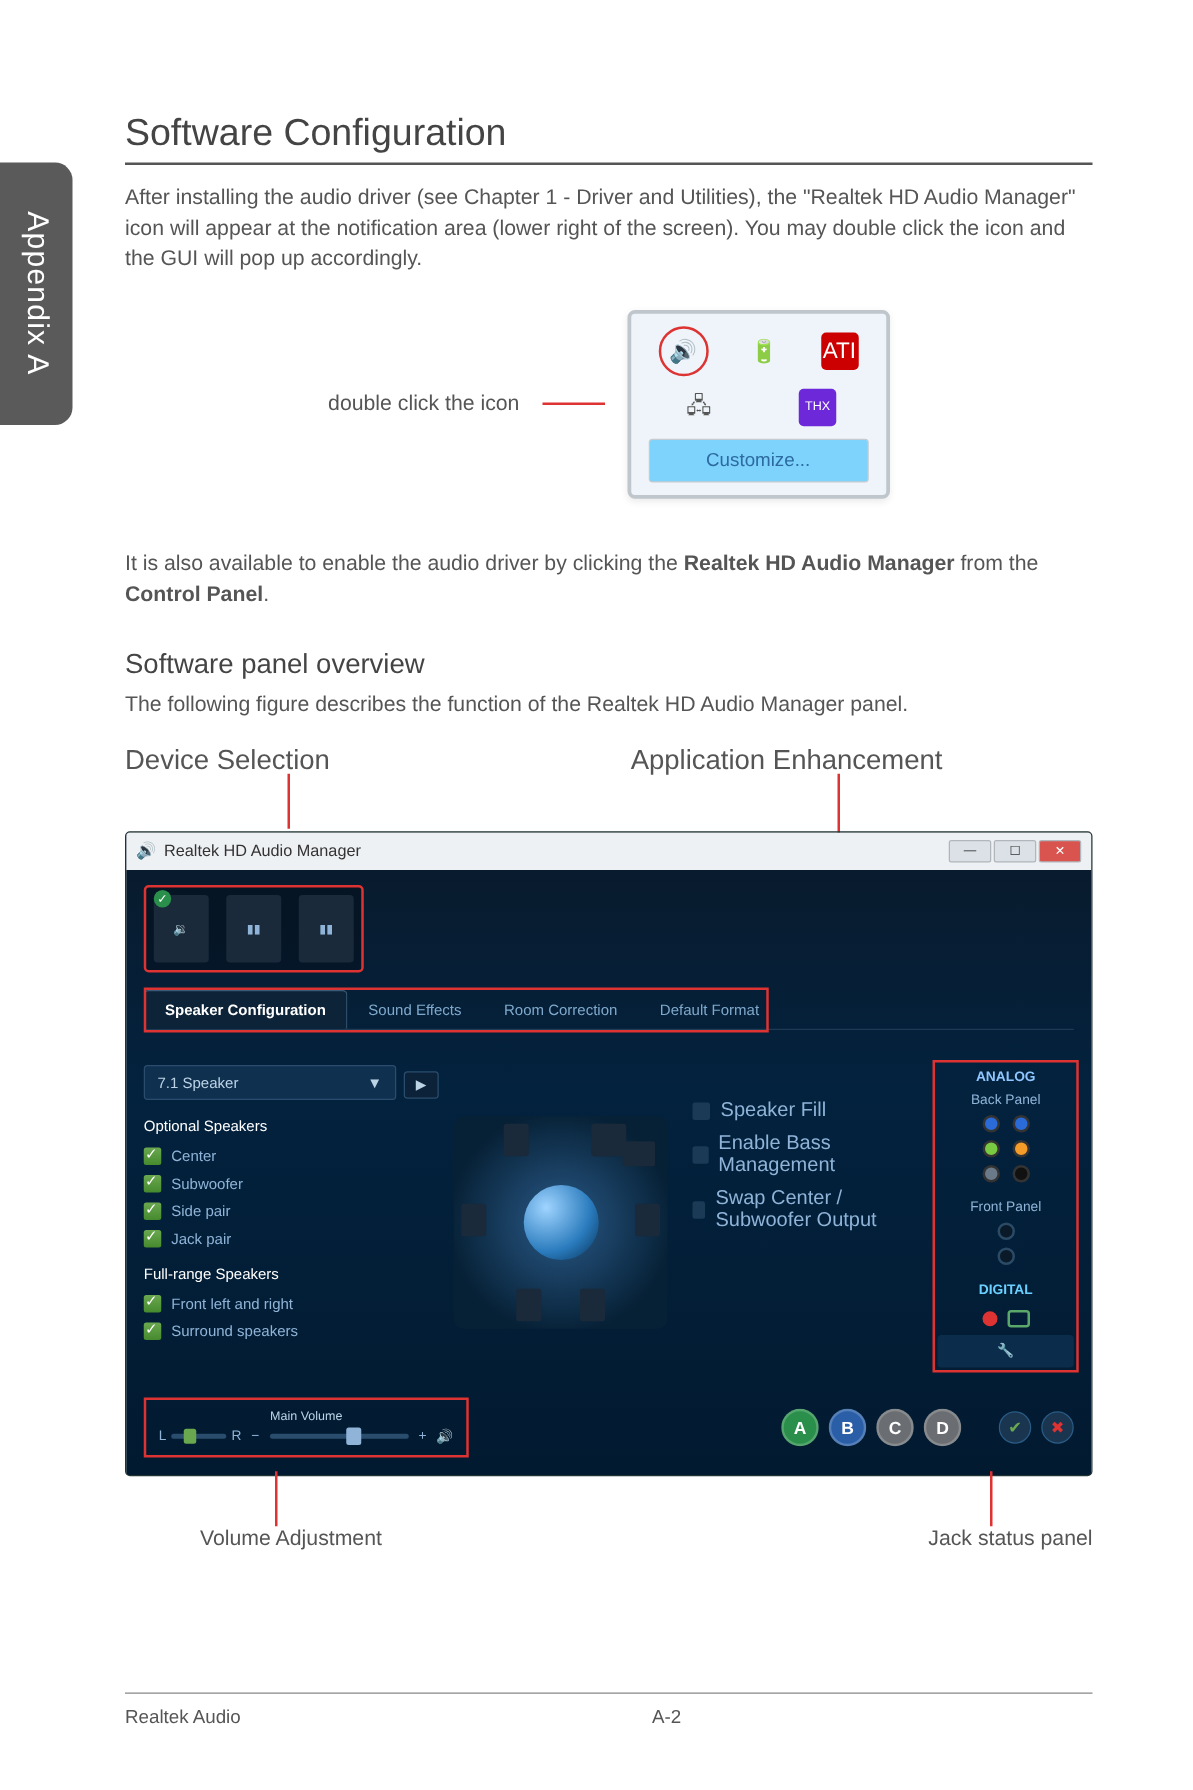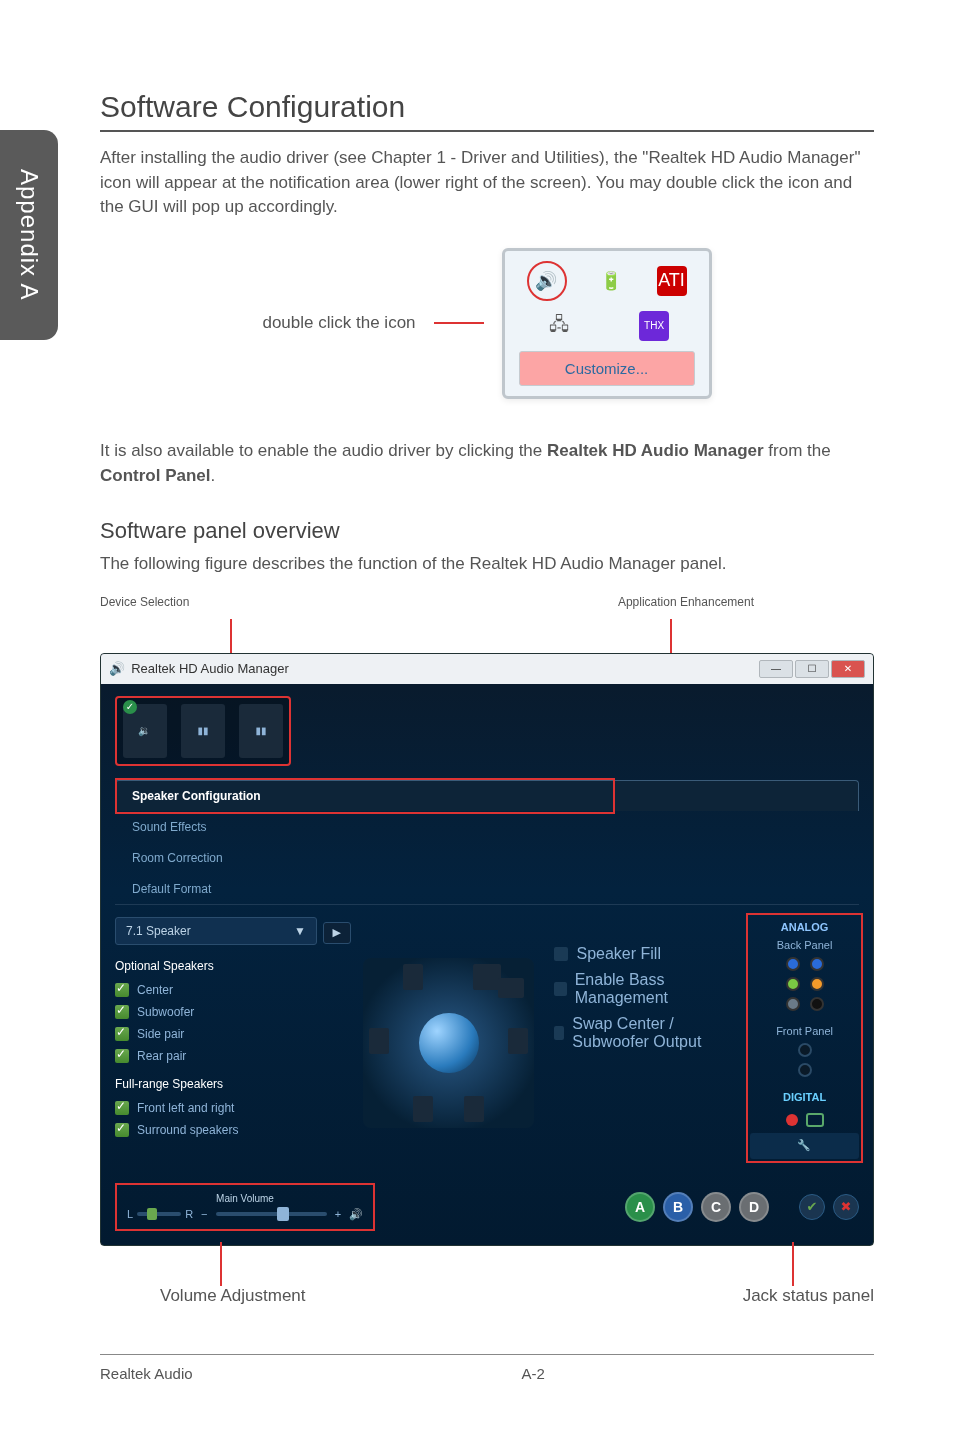--- a/index.html
+++ b/index.html
@@ -79,38 +79,38 @@
     justify-content: space-around;
   }
   .tray-icn {
     width: 30px; height: 30px;
     border-radius: 4px;
     display:flex;align-items:center;justify-content:center;
     font-size:18px;
   }
   .icn-speaker { border:2px solid #d33; border-radius:50%; width:40px;height:40px;}
   .customize-btn {
-    background: #fca5a5;
+    background: #7dd3fc;
     border: 1px solid #c5cbd0;
     border-radius: 3px;
     padding: 8px 0;
     text-align: center;
     color: #2c6aa0;
     font-size: 15px;
   }
   h2.subhead {
     font-size: 22px;
     color: #444;
     margin: 30px 0 8px 0;
     font-weight: normal;
   }
   .callout-row {
     display: flex;
     justify-content: space-between;
-    font-size: 12px;
+    font-size: 22px;
     color: #555;
     margin-top: 18px;
     position: relative;
   }
   .callout-row .leader {
     position: absolute;
     width: 2px;
     background: #d33;
   }
   .leader-left { left: 130px; top: 24px; height: 44px; }
@@ -146,24 +146,23 @@
     background: rgba(0,0,0,0.25);
     border-radius:4px;
   }
   .dev-item { width:44px;height:54px;background:#1a2a3a;border-radius:3px;display:flex;align-items:center;justify-content:center;color:#8fb4d8;font-size:10px;text-align:center;}
   .brand-side {
     position:absolute; right:14px; top:12px; width:120px; text-align:center;
   }
   .brand-logo { font-style:italic; font-weight:bold; color:#fff; font-size:28px;}
   .brand-icons { display:flex; justify-content:center; gap:18px; margin-top:6px; color:#9fb8cc; font-size:16px;}
   .tabs-row {
-    display:flex; gap:0; margin:14px 14px 0 14px;
+    display:flex; gap:0; margin:14px 14px 16px 14px;
     border-bottom: 1px solid #1e3a55;
     position:relative;
-    flex-direction:column;
   }
   .tab {
     padding:8px 16px; font-size:12px; color:#7fa9cc;
     background: transparent; border:1px solid transparent;
     border-bottom:none;
   }
   .tab.active {
     color:#fff; font-weight:bold;
     background:#0d2438; border:1px solid #3a5b78; border-bottom:none;
     border-radius:4px 4px 0 0;
@@ -342,21 +341,21 @@
       <div class="chk-row">
           <div class="chk"></div>
           <span>Subwoofer</span>
         </div>
       <div class="chk-row">
           <div class="chk"></div>
           <span>Side pair</span>
         </div>
       <div class="chk-row">
           <div class="chk"></div>
-          <span>Rear pair</span>
+          <span>Jack pair</span>
         </div>
       <div class="group-label">Full-range Speakers</div>
       <div class="chk-row">
           <div class="chk"></div>
           <span>Front left and right</span>
         </div>
       <div class="chk-row">
           <div class="chk"></div>
           <span>Surround speakers</span>
         </div>

